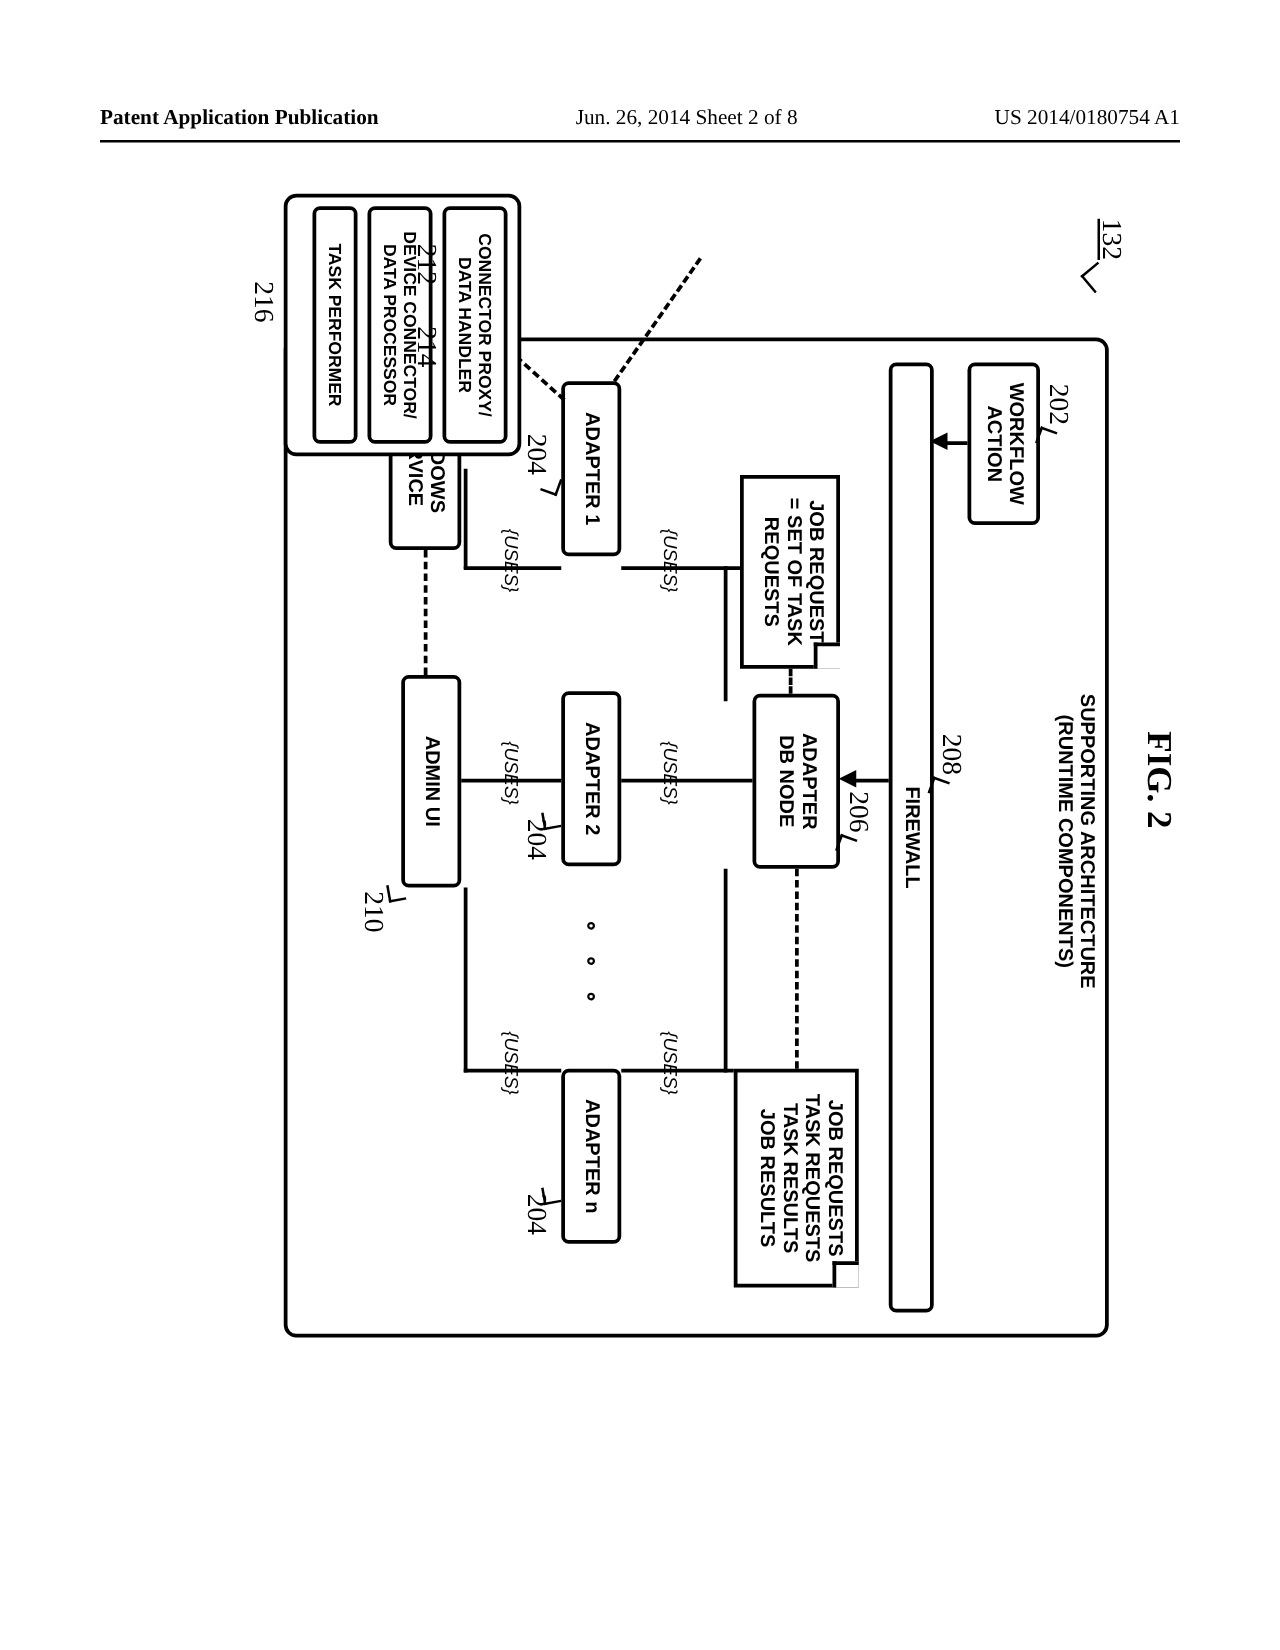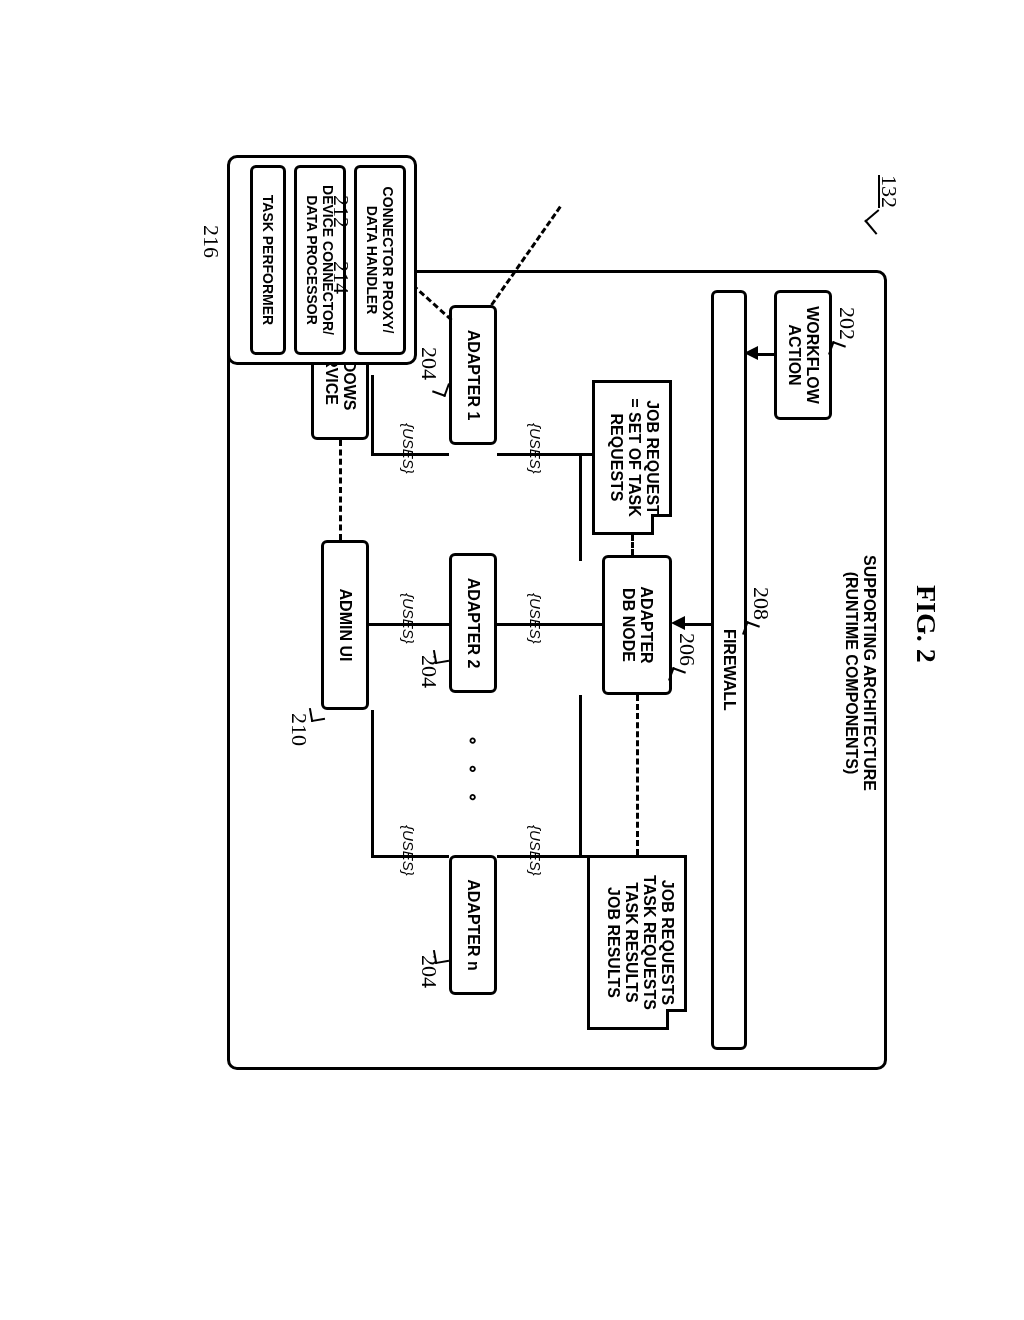--- a/index.html
+++ b/index.html
@@ -75,20 +75,28 @@
   .tick { position: absolute; width: 18px; height: 18px; border-top: 2px solid #000; border-right: 2px solid #000; transform: rotate(45deg); }
   .tick2 { position: absolute; width: 14px; height: 14px; border-bottom: 2px solid #000; border-left: 2px solid #000; transform: rotate(20deg); }
   
   .fig-title { position: absolute; font-family: "Times New Roman", serif; font-weight: bold; font-size: 28px; }
 </style>
 </head>
 <body>
 
 <div class="page">
 
+  <div class="hdr">
+    <div class="hdr-row">
+      <div class="hdr-left">Patent Application Publication</div>
+      <div class="hdr-mid">Jun. 26, 2014  Sheet 2 of 8</div>
+      <div class="hdr-right">US 2014/0180754 A1</div>
+    </div>
+    <div class="hdr-line"></div>
+  </div>
 
   <div class="fig-wrap">
     <div class="diagram">
 
       <div class="fig-title" style="left:430px; top:0px;">FIG. 2</div>
 
       <div class="ref ref-ul" style="left:20px; top:40px;">132</div>
       <div class="tick" style="left:58px; top:56px; transform:rotate(140deg);"></div>
 
       <div class="box" style="left:115px; top:55px; width:800px; height:660px; border-radius:10px; padding:0; align-items:flex-start; justify-content:flex-start;">

